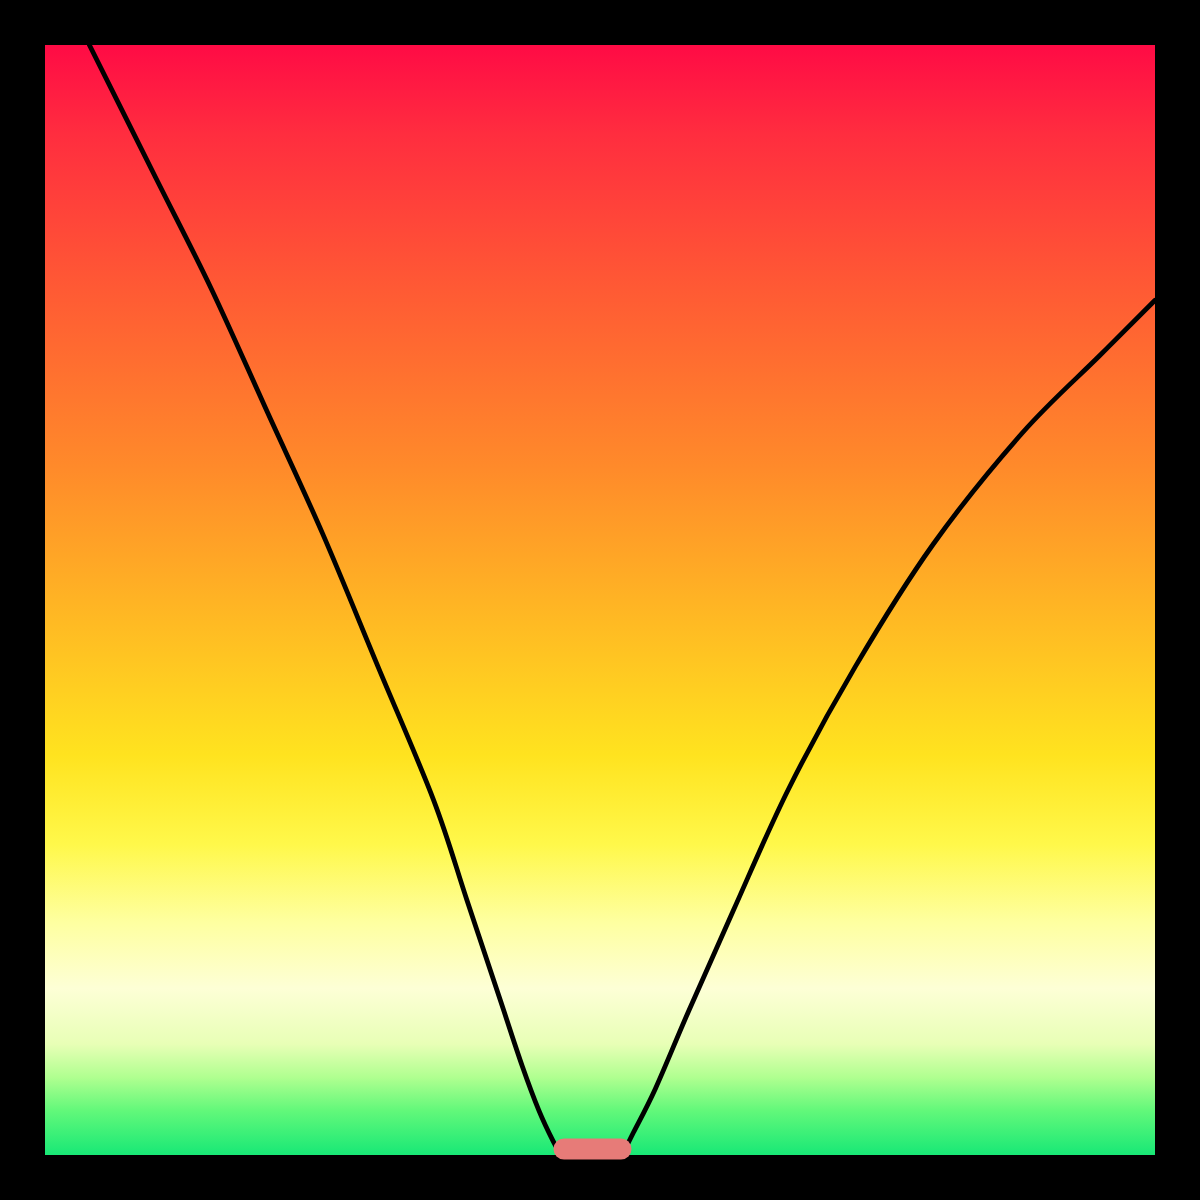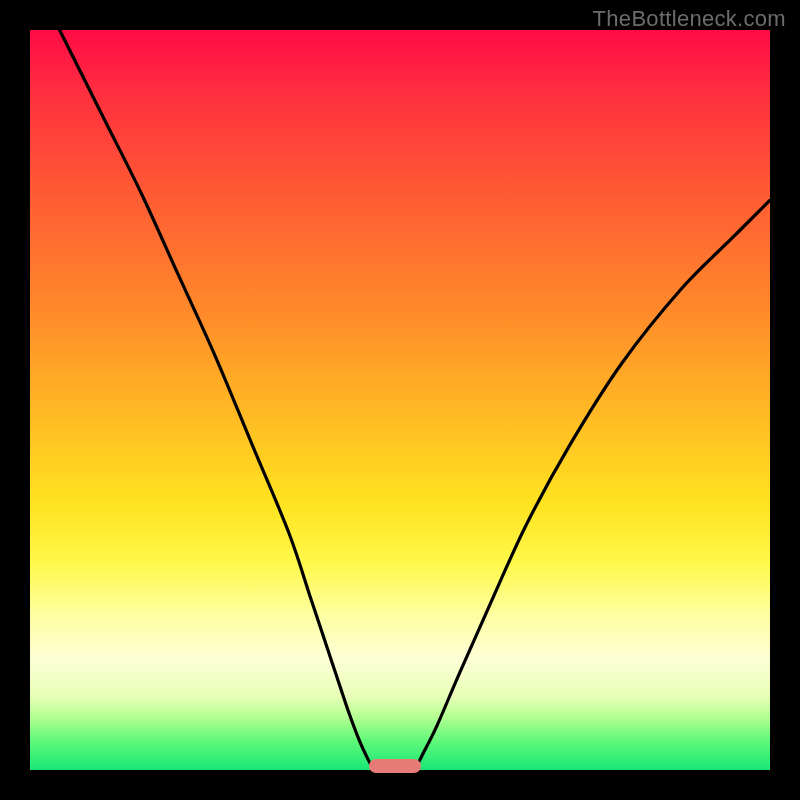--- a/index.html
+++ b/index.html
@@ -64,21 +64,20 @@
     position: absolute;
     height: 14px;
     border-radius: 7px;
     background: #e77b78;
   }
 </style>
 </head>
 <body>
 
 <div class="frame">
-  <div class="watermark">TheBottleneck.com</div>
 
   <div class="plot">
     <svg class="curves" viewBox="0 0 740 740" preserveAspectRatio="none">
       <path id="left-curve" fill="none" stroke="#000" stroke-width="3.2" stroke-linecap="round" d="M 29.60 0.00 C 37.00 14.80, 60.43 61.67, 74.00 88.80 C 87.57 115.93, 98.67 136.90, 111.00 162.80 C 123.33 188.70, 135.67 217.07, 148.00 244.20 C 160.33 271.33, 172.67 297.23, 185.00 325.60 C 197.33 353.97, 209.67 384.80, 222.00 414.40 C 234.33 444.00, 249.13 477.30, 259.00 503.20 C 268.87 529.10, 273.80 547.60, 281.20 569.80 C 288.60 592.00, 297.23 617.90, 303.40 636.40 C 309.57 654.90, 313.88 668.47, 318.20 680.80 C 322.52 693.13, 325.85 702.01, 329.30 710.40 C 332.75 718.79, 336.45 726.19, 338.92 731.12 C 341.39 736.05, 343.24 738.52, 344.10 740.00"></path>
       <path id="right-curve" fill="none" stroke="#000" stroke-width="3.2" stroke-linecap="round" d="M 384.80 740.00 C 386.03 737.53, 388.50 732.60, 392.20 725.20 C 395.90 717.80, 400.83 709.17, 407.00 695.60 C 413.17 682.03, 420.57 663.53, 429.20 643.80 C 437.83 624.07, 447.70 601.87, 458.80 577.20 C 469.90 552.53, 482.23 522.93, 495.80 495.80 C 509.37 468.67, 524.17 441.53, 540.20 414.40 C 556.23 387.27, 573.50 358.90, 592.00 333.00 C 610.50 307.10, 632.70 279.97, 651.20 259.00 C 669.70 238.03, 688.20 222.00, 703.00 207.20 C 717.80 192.40, 733.83 176.37, 740.00 170.20"></path>
     </svg>
     <div id="cusp-marker" class="marker" style="width: 51.8px; left: 338.9px; bottom: -3px;"></div>
   </div>
 </div>
 

